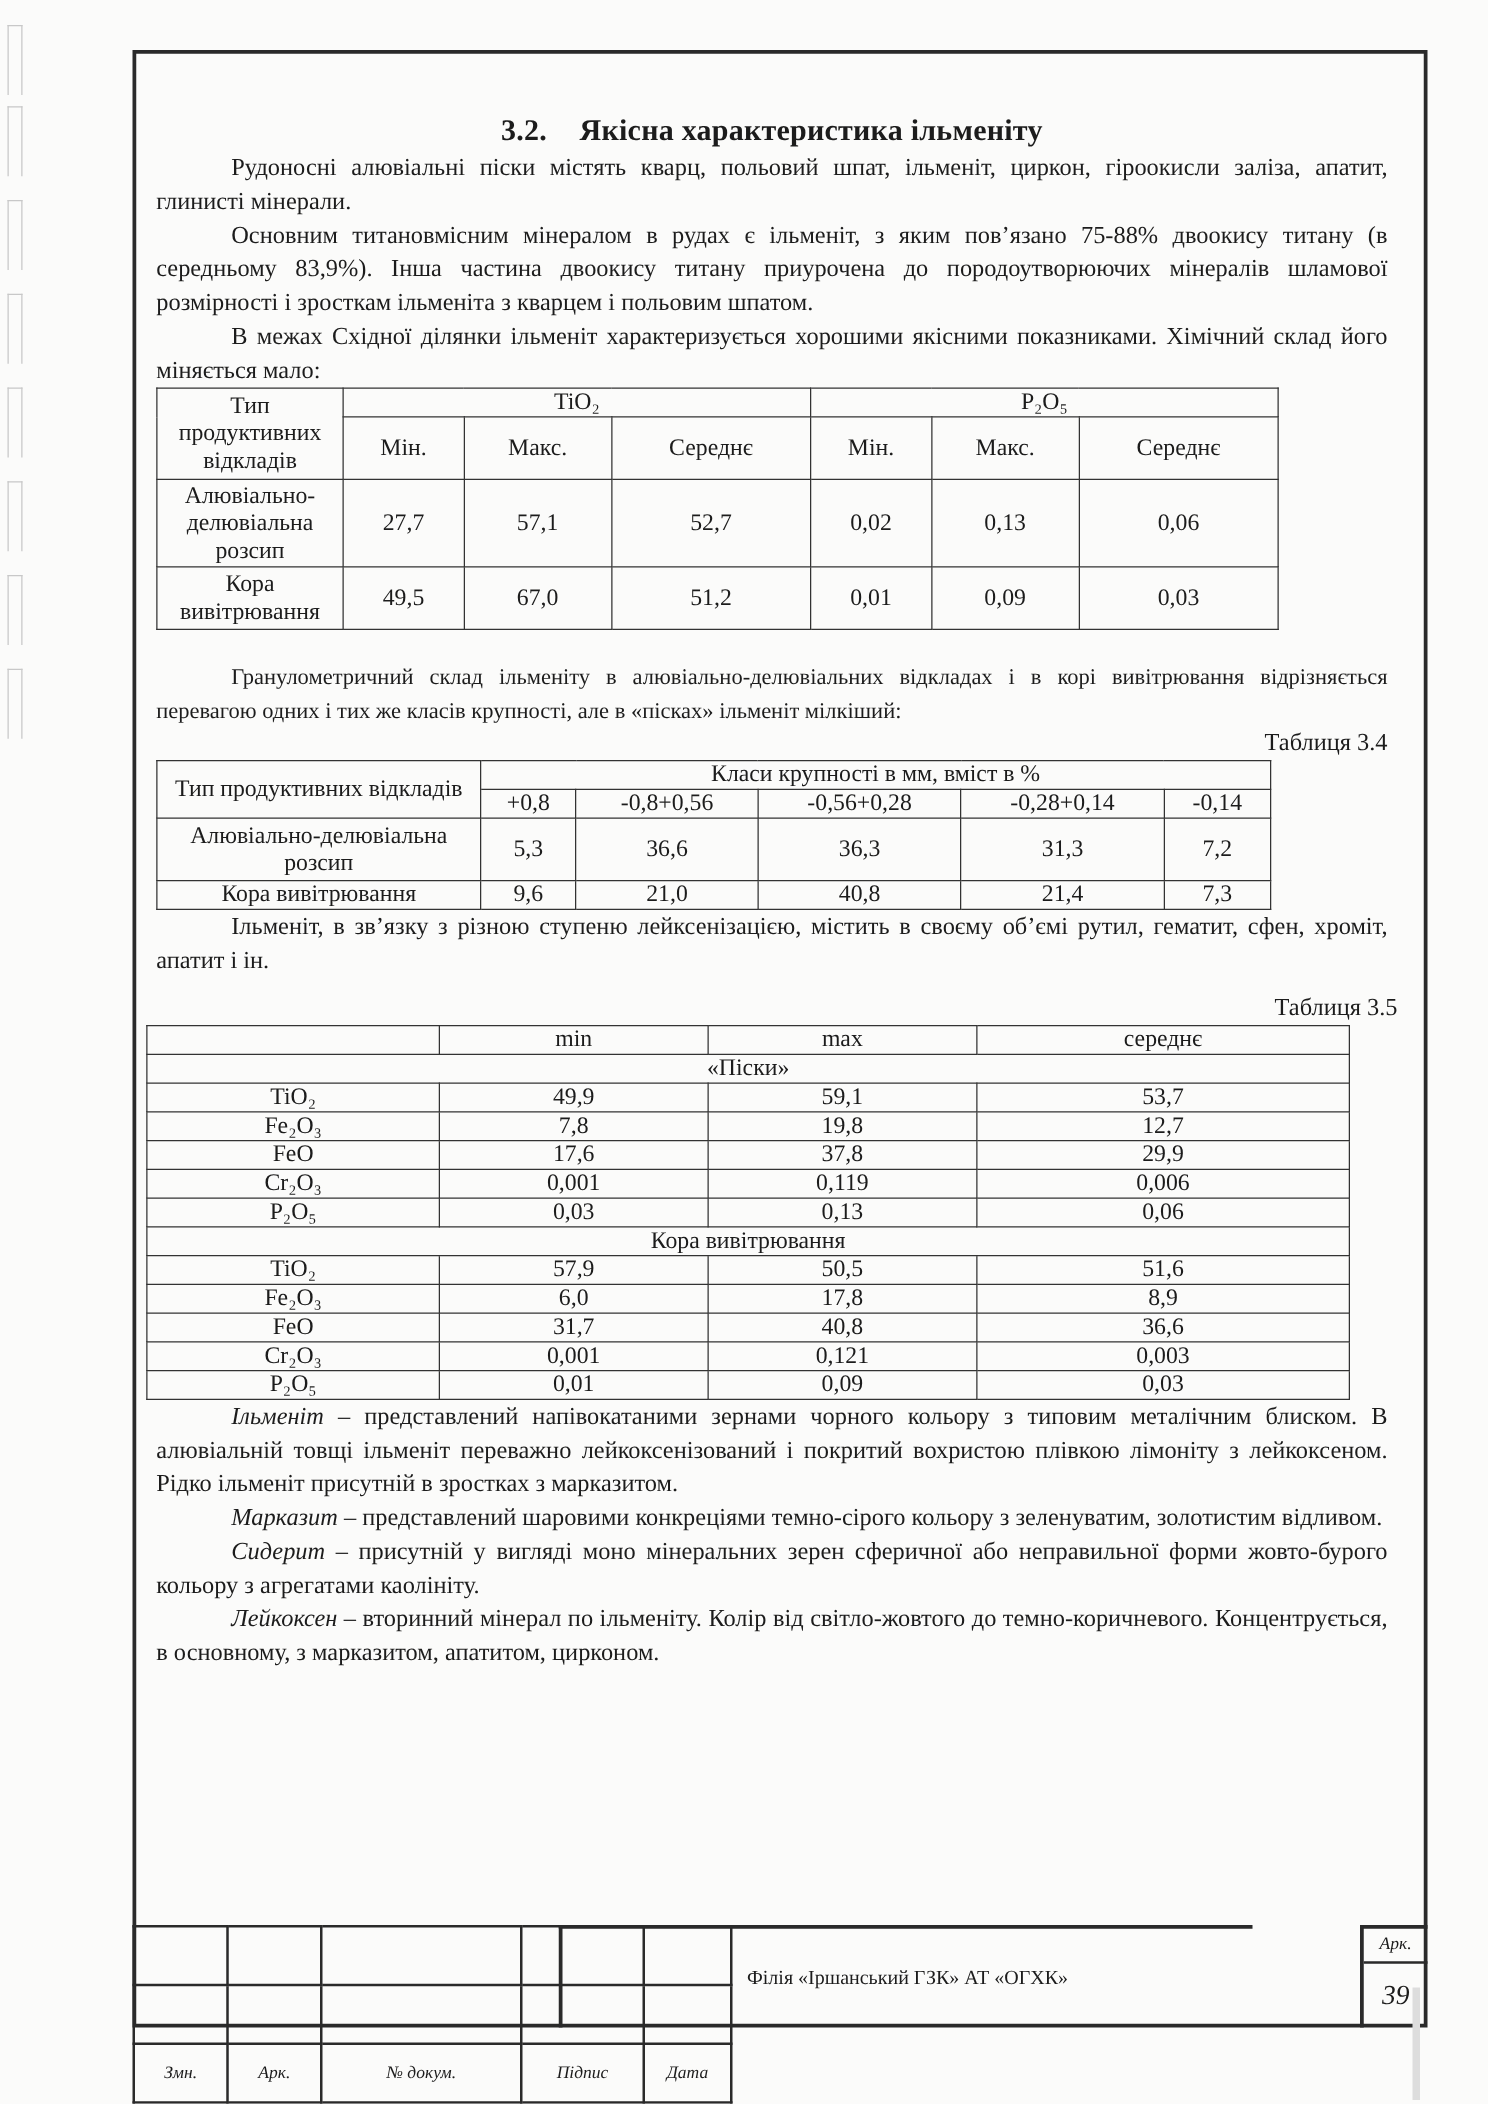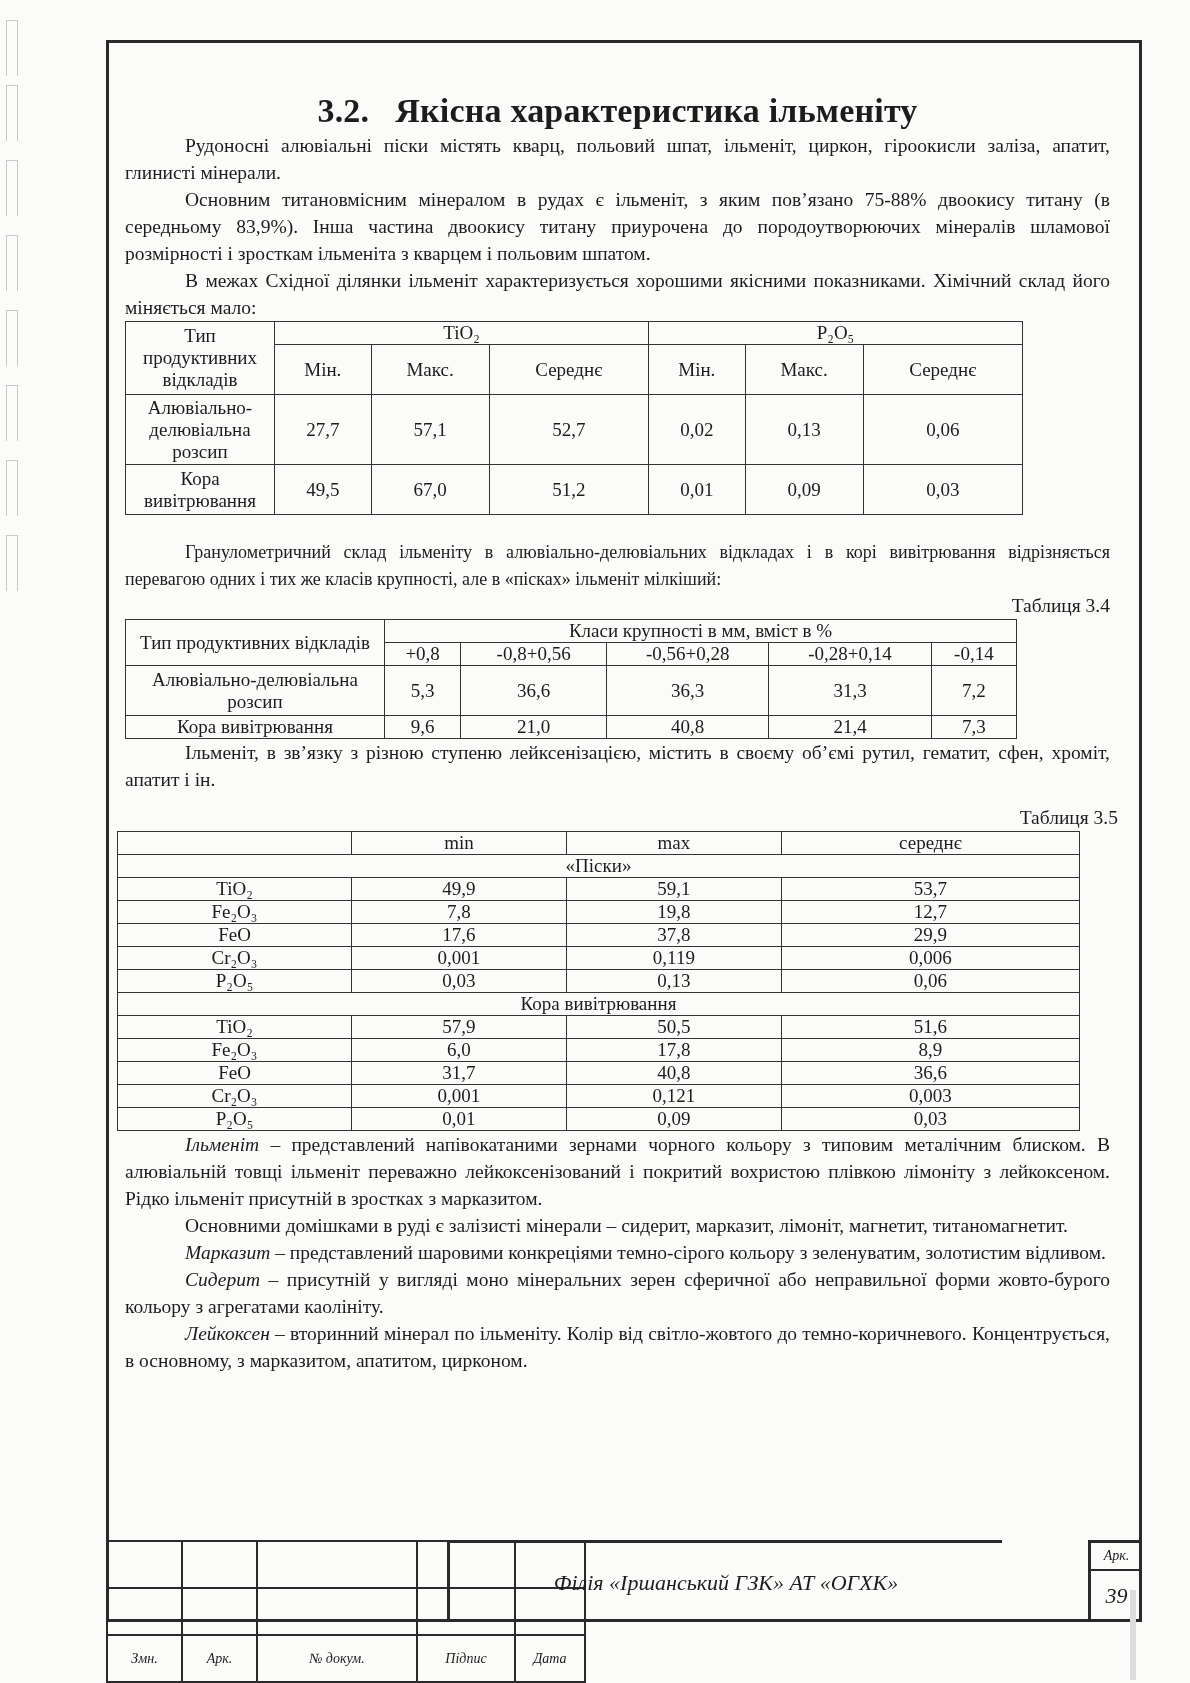--- a/index.html
+++ b/index.html
@@ -5,33 +5,33 @@
   html, body { margin:0; padding:0; }
   body {
     width:1190px; height:1683px; background:#fbfbfa; position:relative; overflow:hidden;
     font-family:"Liberation Serif", "DejaVu Serif", serif; color:#1c1c1c;
   }
   .binder-mark { position:absolute; left:6px; width:10px; height:55px;
     border-left:1px solid #c8c8c8; border-top:1px solid #c8c8c8; border-right:1px solid #c8c8c8; }
   .frame { position:absolute; left:106px; top:40px; width:1036px; height:1582px;
     border:3px solid #2a2a2a; box-sizing:border-box; }
   .content { position:absolute; left:125px; top:80px; width:985px; }
-  h1.title { text-align:center; font-size:34px; font-weight:bold; margin:12px 0 2px 0; letter-spacing:0.2px; }
+  h1.title { text-align:center; font-size:24px; font-weight:bold; margin:12px 0 2px 0; letter-spacing:0.2px; }
   h1 .num { margin-right:26px; }
   p { margin:0; font-size:19.5px; line-height:27px; text-align:justify; }
   p.ind { text-indent:60px; }
   .tcap { text-align:right; font-size:19.5px; line-height:26px; margin:0; }
   table { border-collapse:collapse; font-size:19px; }
   td, th { border:1.5px solid #333; text-align:center; font-weight:normal; padding:0 4px; line-height:22px; }
   i { font-style:italic; }
   .footer { position:absolute; left:106px; top:1540px; width:1036px; height:82px; }
   .stamp { position:absolute; left:0; top:0; border-collapse:collapse; }
   .stamp td { border:2px solid #2a2a2a; height:25px; padding:10px; font-style:italic; font-size:14px; }
   .org { position:absolute; left:341px; top:0; width:555px; height:82px; border-left:3px solid #2a2a2a;
-    display:flex; align-items:center; justify-content:center; font-style:italic; font-size:22px; border-top:3px solid #2a2a2a; box-sizing:border-box; }
+    display:flex; align-items:center; justify-content:center; font-size:16px; border-top:3px solid #2a2a2a; box-sizing:border-box; }
   .sheet { position:absolute; right:0; top:0; width:54px; height:82px; border-left:3px solid #2a2a2a; border-top:3px solid #2a2a2a; box-sizing:border-box; }
   .sheet .lbl { height:26px; border-bottom:2px solid #2a2a2a; font-style:italic; font-size:14px; text-align:center; line-height:26px; }
   .sheet .pg { font-style:italic; font-size:22px; text-align:center; line-height:50px; }
   .scanline { position:absolute; left:1130px; top:1590px; width:6px; height:90px; background:#ddd; }
 </style>
 </head>
 <body>
 
 <div class="binder-mark" style="top:20px"></div>
 <div class="binder-mark" style="top:85px"></div>
@@ -197,21 +197,20 @@
         <tr>
           <td>P₂O₅</td>
           <td>0,01</td>
           <td>0,09</td>
           <td>0,03</td>
         </tr>
       </tbody>
   </table>
 
   <p class="ind"><i>Ільменіт</i><span> – представлений напівокатаними зернами чорного кольору з типовим металічним блиском. В алювіальній товщі ільменіт переважно лейкоксенізований і покритий вохристою плівкою лімоніту з лейкоксеном. Рідко ільменіт присутній в зростках з марказитом.</span></p>
-  <p class="ind">Основними домішками в руді є залізисті мінерали – сидерит, марказит, лімоніт, магнетит, титаномагнетит.</p>
   <p class="ind"><i>Марказит</i><span> – представлений шаровими конкреціями темно-сірого кольору з зеленуватим, золотистим відливом.</span></p>
   <p class="ind"><i>Сидерит</i><span> – присутній у вигляді моно мінеральних зерен сферичної або неправильної форми жовто-бурого кольору з агрегатами каолініту.</span></p>
   <p class="ind"><i>Лейкоксен</i><span> – вторинний мінерал по ільменіту. Колір від світло-жовтого до темно-коричневого. Концентрується, в основному, з марказитом, апатитом, цирконом.</span></p>
 </div>
 
 <div class="footer">
   <table class="stamp">
     <tbody>
         <tr>
           <td style="width:53px"></td>

